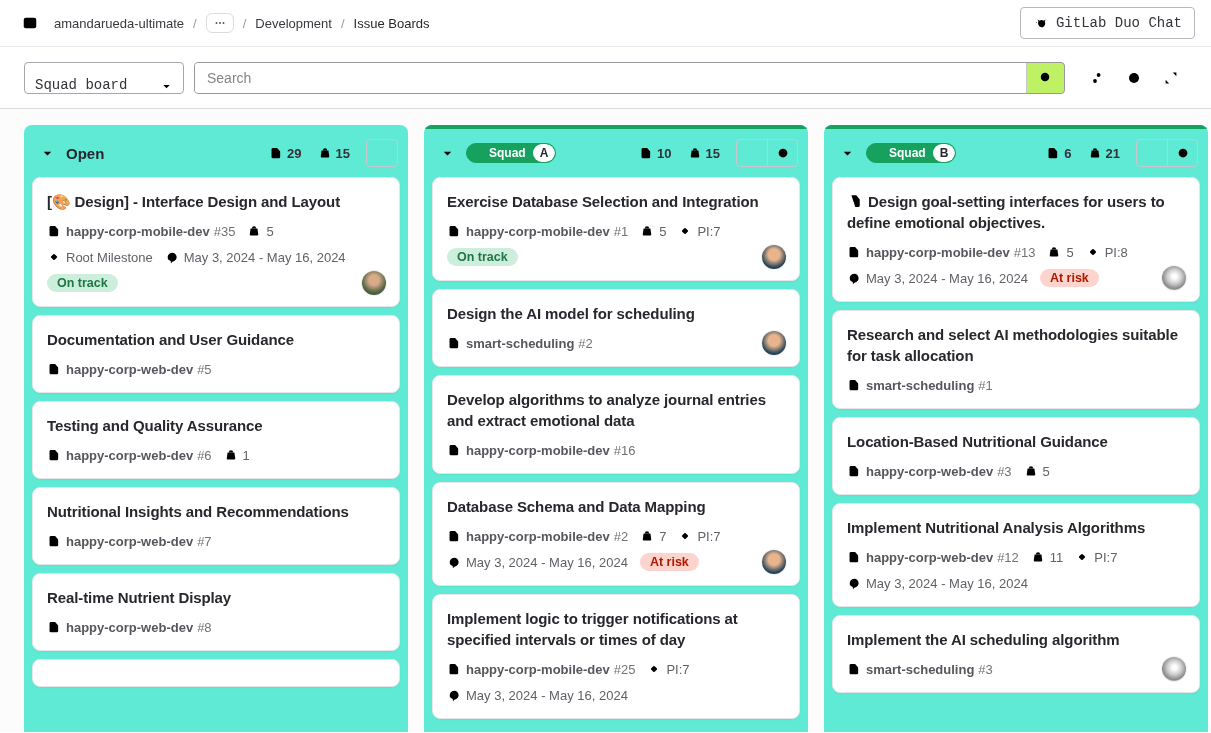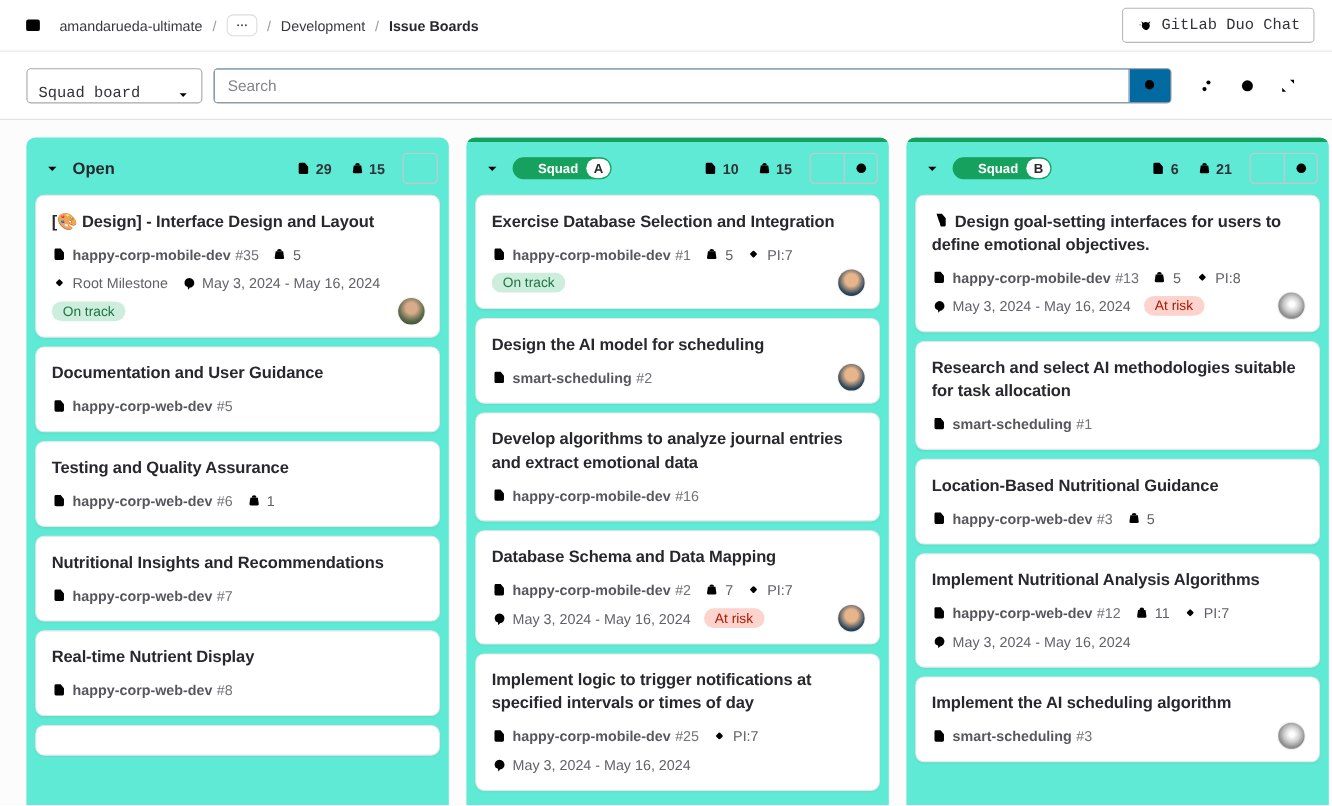--- a/index.html
+++ b/index.html
@@ -14,30 +14,30 @@
     font-family:"Liberation Sans","DejaVu Sans",sans-serif;color:var(--tx-1)}
   button{font-family:Liberation Mono, monospace;background:none;border:none;cursor:pointer;color:inherit}
   .ic{width:15px;height:15px;flex:none;display:inline-block;vertical-align:middle}
 
   
   .topbar{height:47px;display:flex;align-items:center;gap:10px;padding:0 16px;border-bottom:1px solid #e7e6ea}
   .sidebar-btn{width:28px;height:28px;display:flex;align-items:center;justify-content:center;color:#49484e;border-radius:4px}
   .crumbs{display:flex;align-items:center;gap:9px;font-size:13px;color:#3a383f}
   .crumb-sep{color:#9a99a0}
   .crumb-ellipsis{display:inline-flex;align-items:center;justify-content:center;border:1px solid var(--bd-1);border-radius:6px;height:20px;width:28px;color:#535158}
-  .crumb-current{font-weight:700;color:var(--tx-1)}
+  .crumb-current{font-weight:400;color:var(--tx-1)}
   .duo-btn{margin-left:auto;height:32px;display:inline-flex;align-items:center;gap:7px;padding:0 12px;
     border:1px solid #b9b8bd;border-radius:4px;font-size:14px;font-weight:500;color:#333238}
 
   
   .toolbar{height:62px;display:flex;align-items:center;padding:0 24px;border-bottom:1px solid var(--bd-1)}
   .board-select{width:160px;height:32px;border:1px solid var(--bd-2);border-radius:4px;display:flex;align-items:flex-end;
     justify-content:space-between;padding:0 10px;font-size:14px;color:#333238}
   .board-select .ic{color:#737278;width:13px;height:13px}
-  .search-wrap{flex:1;height:32px;margin:0 16px 0 10px;border:1px solid #99989e;border-radius:4px;display:flex;overflow:hidden;background:#0369a1}
+  .search-wrap{flex:1;height:32px;margin:0 16px 0 10px;border:1px solid #99989e;border-radius:4px;display:flex;overflow:hidden;background:#bef264}
   .search-wrap input{flex:1;border:none;outline:none;padding:0 12px;font-size:14px;color:var(--tx-1);font-family:inherit}
   .search-wrap input::placeholder{color:#85848a}
   .search-btn{width:38px;display:flex;align-items:center;justify-content:center;border-left:1px solid #c9c8cd;color:#535158}
   .tool-icon{width:32px;height:32px;display:flex;align-items:center;justify-content:center;color:#49484e;border-radius:4px}
   .tool-icon + .tool-icon{margin-left:5px}
   .tool-icon .ic{width:16px;height:16px}
 
   
   .board{height:623px;display:flex;gap:16px;padding:16px 0 0 24px;background:#fcfcfd;overflow:hidden}
   .column{width:384px;flex:none;background:#5eead4;border-radius:8px 8px 0 0;display:flex;flex-direction:column;overflow:hidden}
@@ -61,21 +61,21 @@
   .card{background:#fff;border:1px solid #e6e5e9;border-radius:8px;padding:13px 14px 13px;position:relative;flex:none;
     box-shadow:0 1px 2px rgba(31,30,36,.04)}
   .card.partial{height:28px;padding:0}
   .card-title{font-size:15px;font-weight:700;line-height:1.4;color:var(--tx-1);margin-bottom:9px;letter-spacing:-.1px}
   .blocked-ic{width:16px;height:16px;color:#dd2b0e;margin-right:5px;vertical-align:-2px}
   .meta-row{display:flex;align-items:center;flex-wrap:wrap;gap:4px 12px;margin-top:6px;min-height:20px}
   .item{display:inline-flex;align-items:center;gap:5px;font-size:13px;color:#626168}
   .item .ic{width:14px;height:14px;color:#737278}
   .ref-path{font-weight:600;color:#57565c}
   .ref-num{font-weight:500;color:#737278;margin-left:-1px}
-  .badge{display:inline-flex;align-items:center;padding:2px 10px;border-radius:10px;font-size:12.5px;font-weight:400}
+  .badge{display:inline-flex;align-items:center;padding:2px 10px;border-radius:10px;font-size:12.5px;font-weight:700}
   .badge.success{background:var(--ok-bg);color:var(--ok-tx)}
   .badge.danger{background:var(--risk-bg);color:var(--risk-tx)}
   .avatar{position:absolute;right:13px;bottom:11px;width:24px;height:24px;border-radius:50%;box-shadow:0 0 0 1px rgba(0,0,0,.06)}
   .av-photo-a{background:radial-gradient(circle at 50% 38%,#d8ab8a 26%,#5c6b4a 60%,#33392a 92%)}
   .av-photo-b{background:radial-gradient(circle at 50% 40%,#e8b48c 30%,#27455a 68%,#1b2c38 95%)}
   .av-sketch{background:radial-gradient(circle at 52% 44%,#fdfdfd 12%,#cfcfcf 38%,#8a8a8a 66%,#f0f0f0 88%)}
   .defs{position:absolute;width:0;height:0;overflow:hidden}
 </style>
 </head>
 <body>

